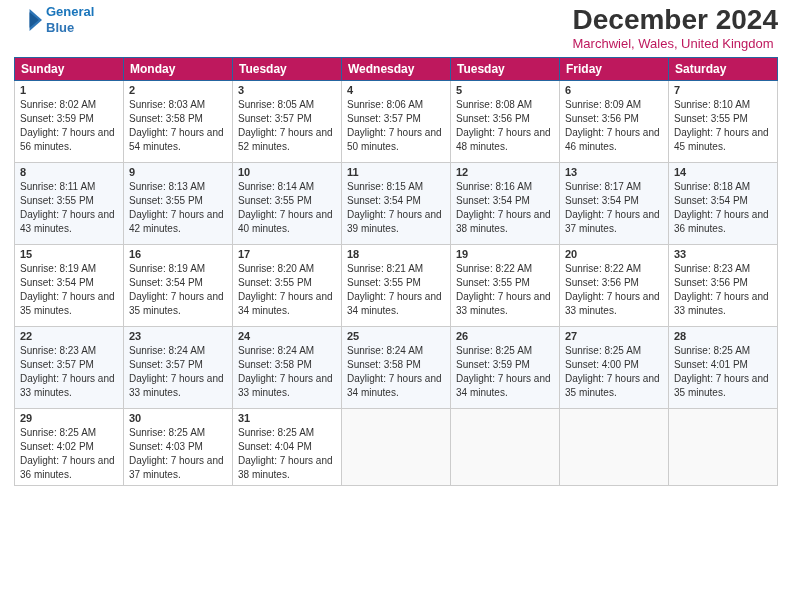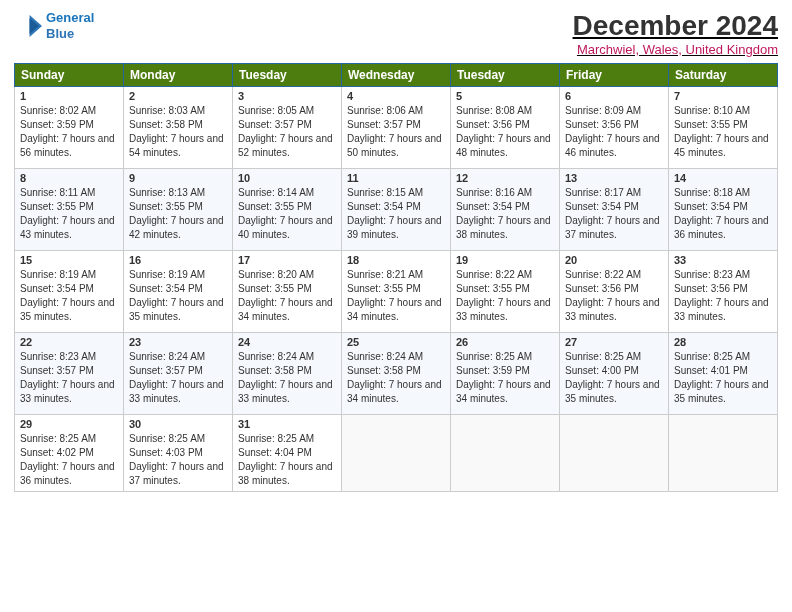--- a/index.html
+++ b/index.html
@@ -6,21 +6,21 @@
     body {
       width: 792px;
       height: 612px;
       font-family: Arial, sans-serif;
       background: #fff;
       overflow: hidden;
     }
     .page {
       width: 792px;
       height: 612px;
-      padding: 10px 14px;
+      padding: 4px 14px;
     }
     .header {
       display: flex;
       justify-content: space-between;
       align-items: flex-start;
       margin-bottom: 6px;
     }
     .logo {
       display: flex;
       align-items: center;
@@ -33,38 +33,36 @@
       line-height: 1.2;
     }
     .logo-text span {
       color: #1a75bb;
     }
     .logo-icon {
       width: 28px;
       height: 28px;
     }
     .title-block {
-      text-align: right;
-      text-decoration: underline;
     }
     .month-title {
       font-size: 28px;
       font-weight: bold;
       color: #333;
     }
     .location {
       font-size: 13px;
       color: #be185d;
     }
     .calendar {
       width: 100%;
       border-collapse: collapse;
     }
     .calendar th {
-      background: #4d7c0f;
+      background: #be185d;
       color: #fff;
       text-align: left;
       padding: 4px 6px;
       font-size: 12px;
       font-weight: bold;
       border: 1px solid #2565a0;
     }
     .calendar td {
       vertical-align: top;
       border: 1px solid #ccc;

